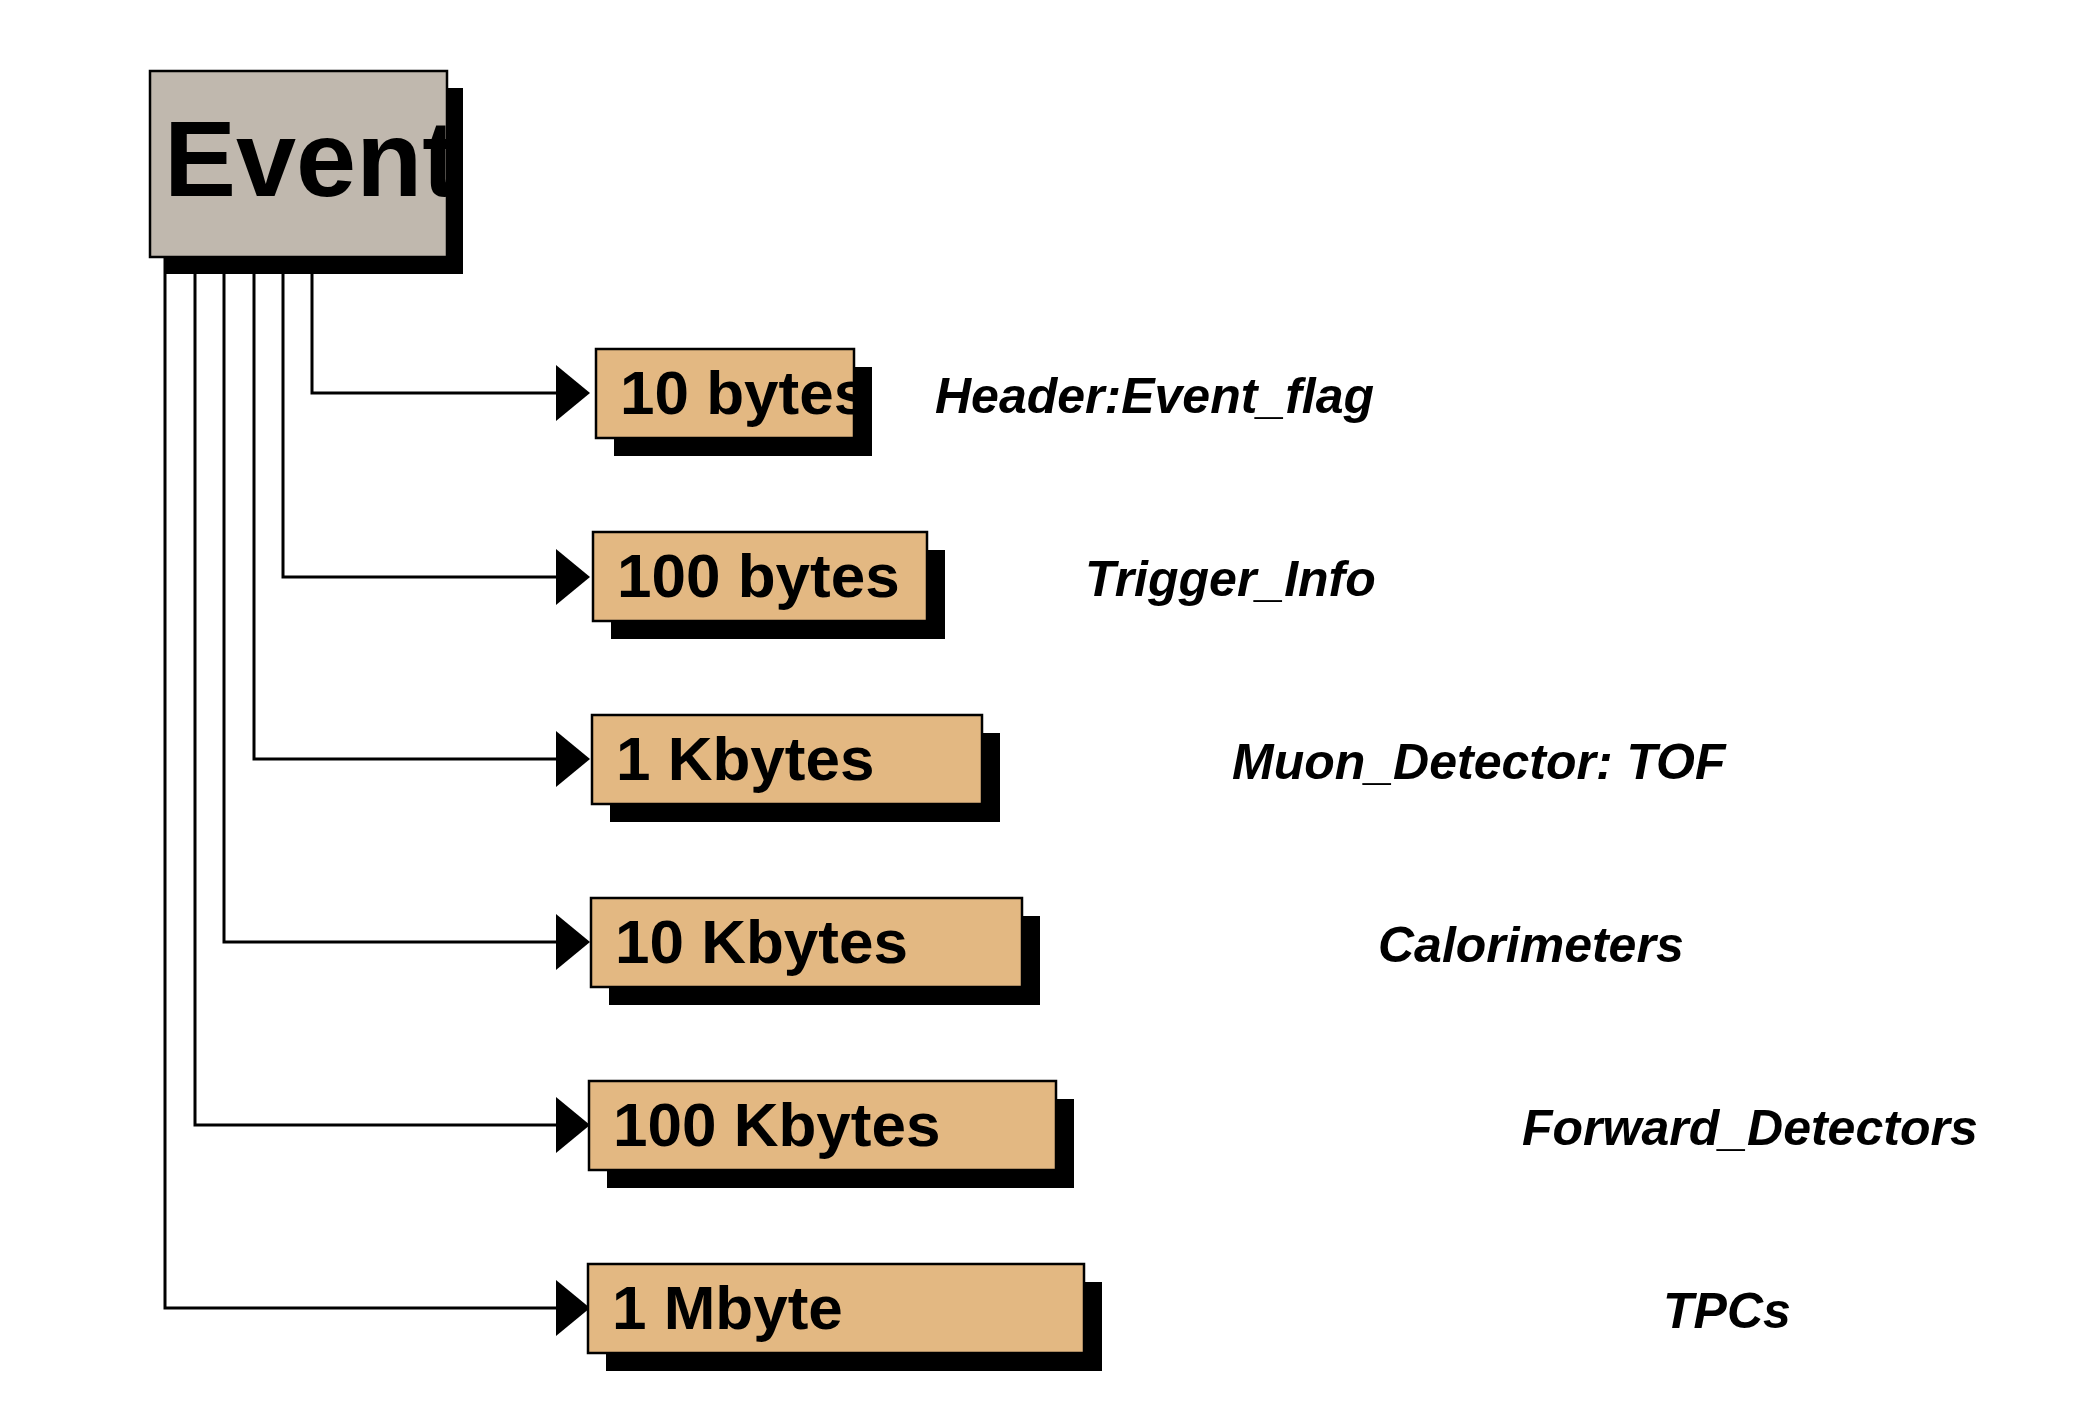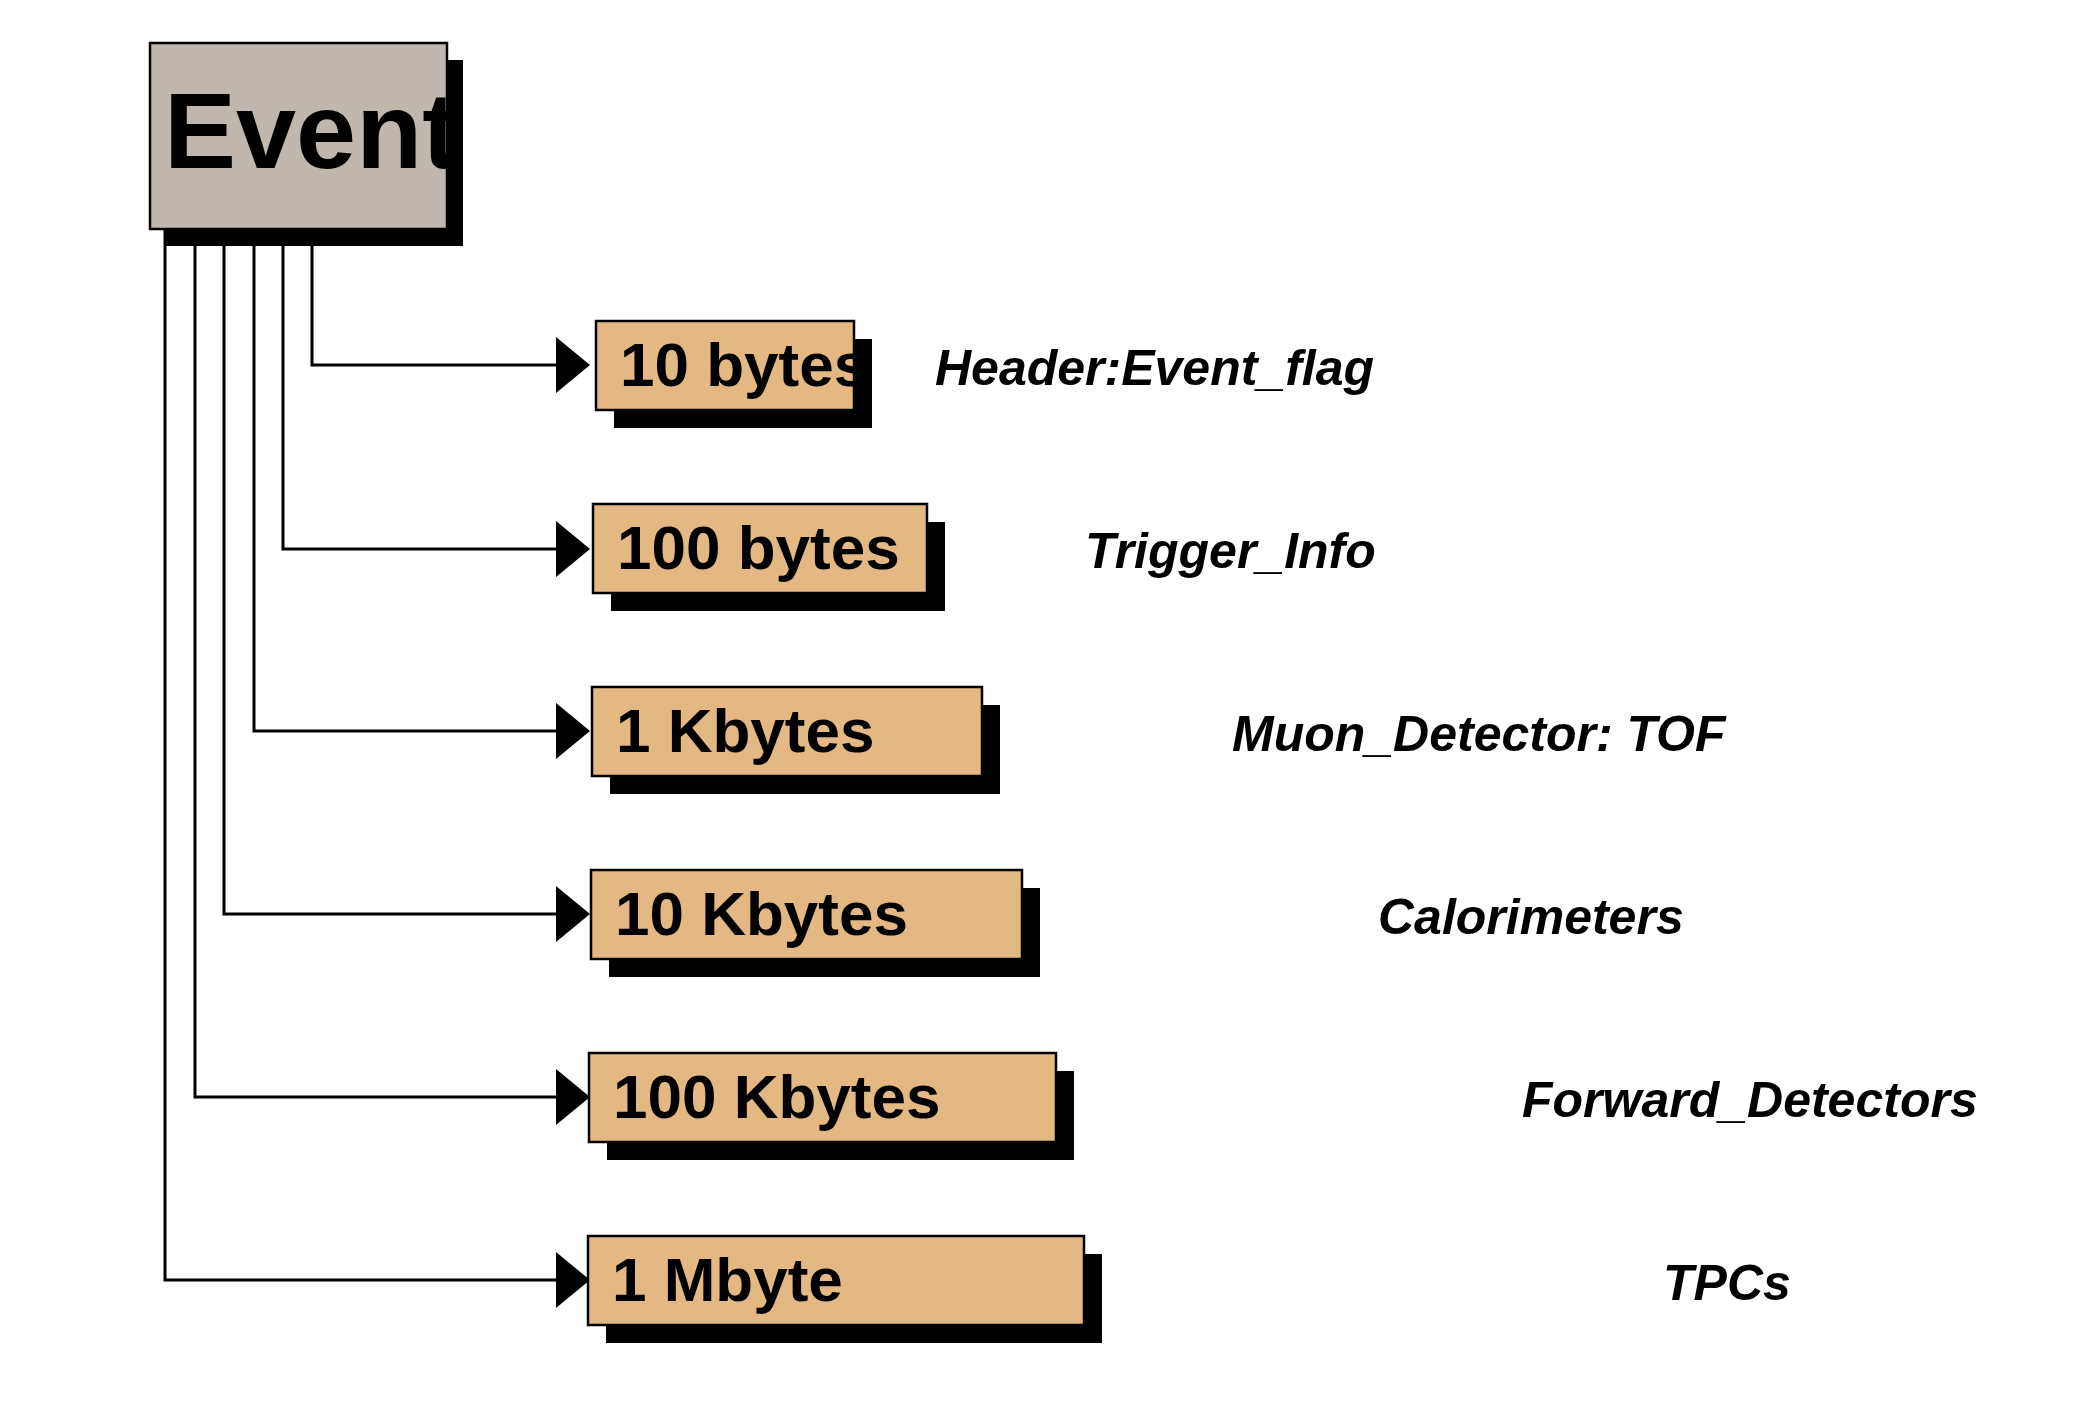--- a/index.html
+++ b/index.html
@@ -11,20 +11,21 @@
     width: 2088px;
     height: 1416px;
     font-family: "Liberation Sans", sans-serif;
     overflow: hidden;
   }
   #diagram-root {
     position: relative;
     width: 2088px;
     height: 1188px;
     background: #ffffff;
+    margin-top: 28px;
   }
   svg.canvas {
     position: absolute;
     top: 0;
     left: 0;
     width: 2088px;
     height: 1416px;
     display: block;
   }
   .node-box-fill      { stroke: #000000; stroke-width: 2.5; }

